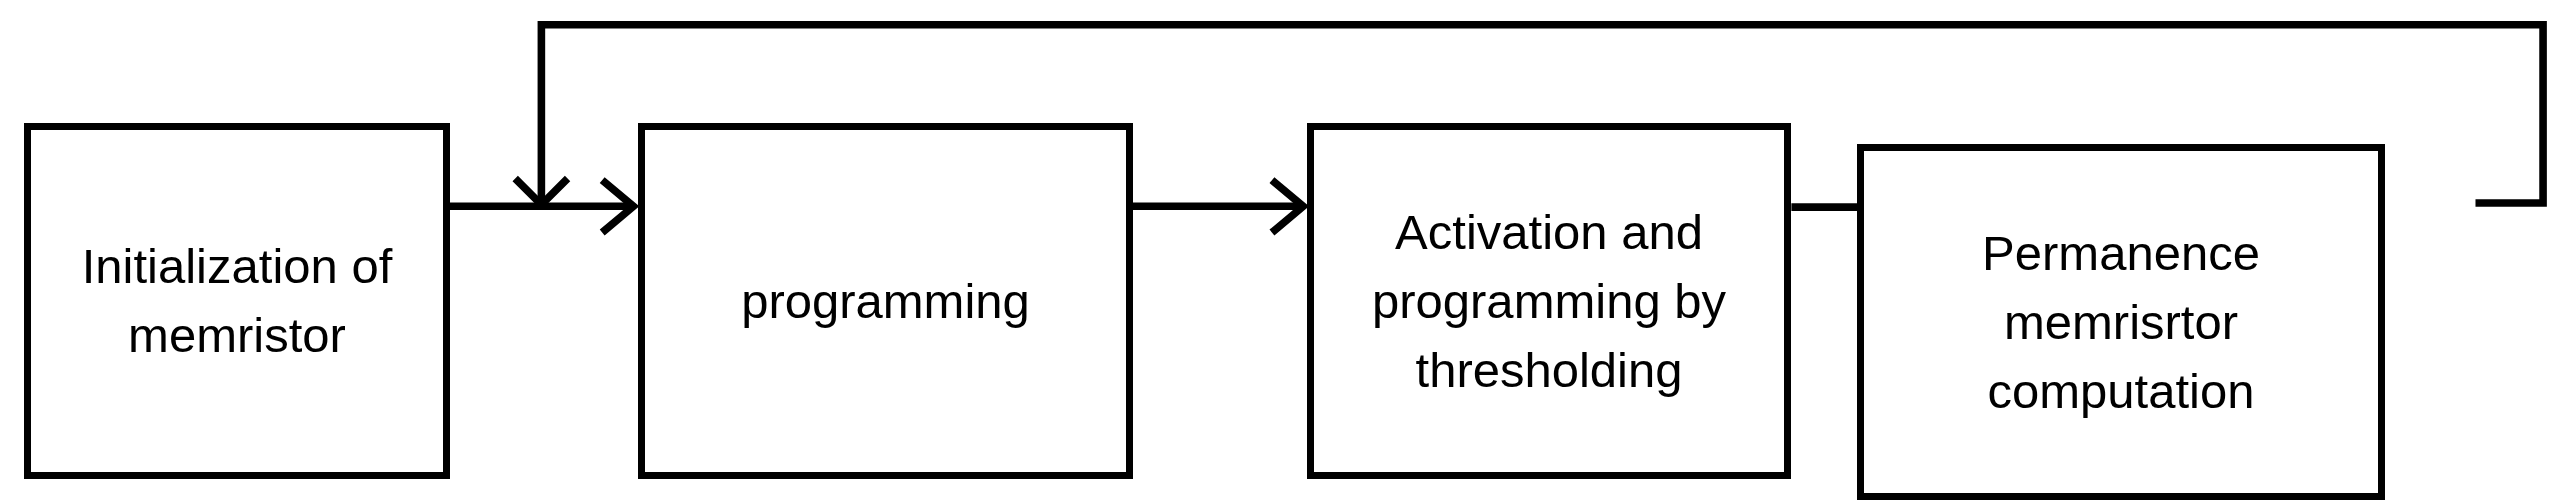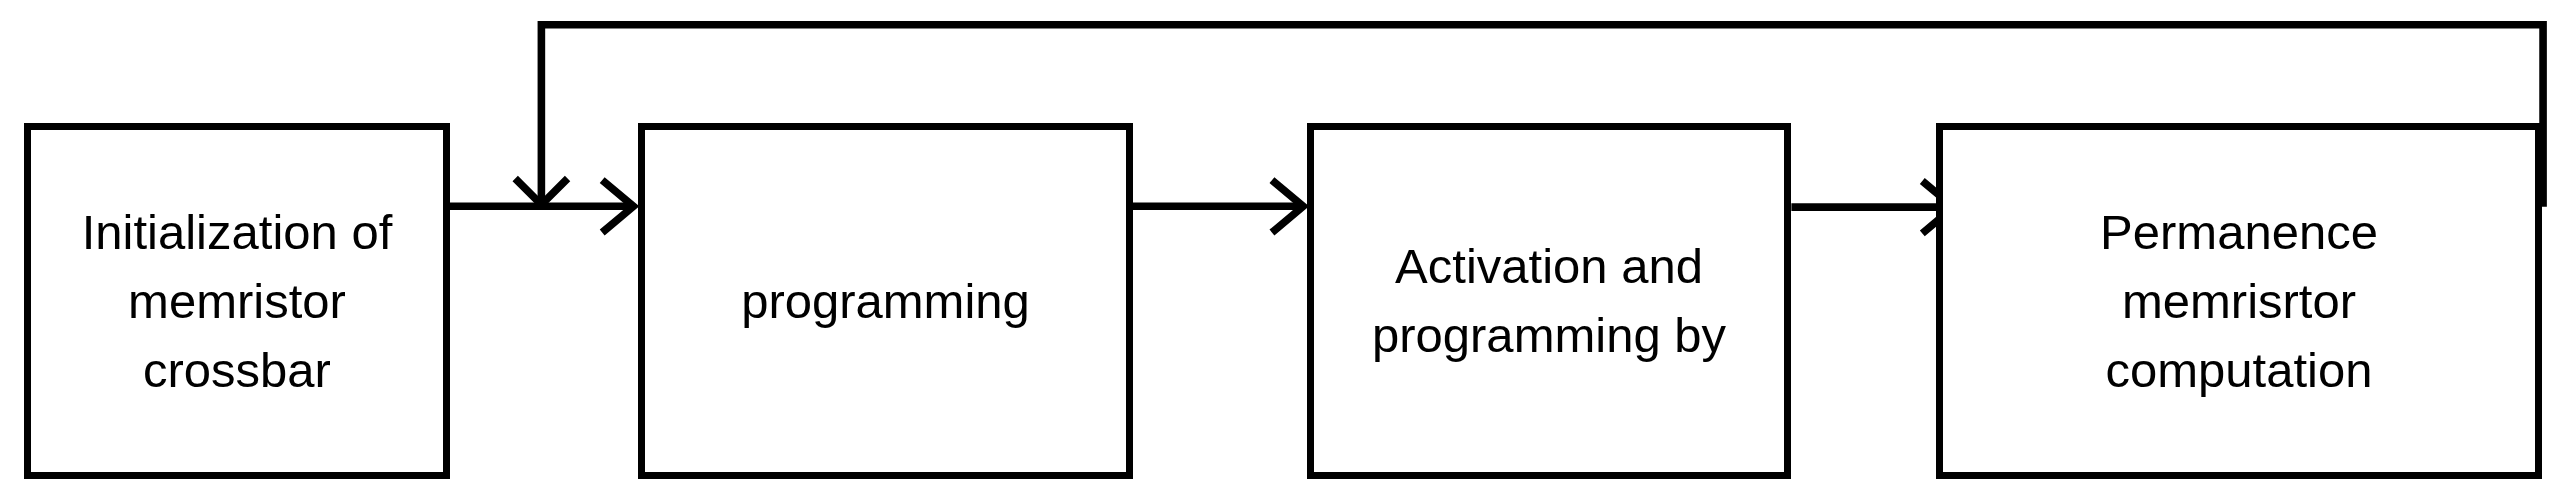--- a/index.html
+++ b/index.html
@@ -48,21 +48,21 @@
     align-items: center;
     justify-content: center;
     text-align: center;
     font-size: 49px;
     line-height: 69px;
     white-space: nowrap;
   }
   .fbox-1 { left: 24px;   width: 426px; }
   .fbox-2 { left: 638px;  width: 495px; }
   .fbox-3 { left: 1307px; width: 484px; }
-  .fbox-4 { left: 1936px; width: 606px; }
+  .fbox-4 { left: 1857px; width: 528px; margin-top: 21px; }
 </style>
 </head>
 <body>
 
 <div class="stage">
 
   <svg class="connector-layer" viewBox="0 0 3050 595" xmlns="http://www.w3.org/2000/svg">
 
     <g>
       <path d="M532 244 L750 244"></path>
@@ -81,30 +81,30 @@
 
     <g>
       <path d="M2931 240 L3011 240 L3011 29 L641 29 L641 240"></path>
       <path d="M610 211 L641 242 L672 211"></path>
     </g>
   </svg>
 
   <div class="fbox fbox-1">
     <span>Initialization of</span>
     <span>memristor</span>
-    <span>crossbar</span>
   </div>
 
   <div class="fbox fbox-2">
     <span>programming</span>
   </div>
 
   <div class="fbox fbox-3">
     <span>Activation and</span>
     <span>programming by</span>
+    <span>thresholding</span>
   </div>
 
   <div class="fbox fbox-4">
     <span>Permanence</span>
     <span>memrisrtor</span>
     <span>computation</span>
   </div>
 
 </div>
 

